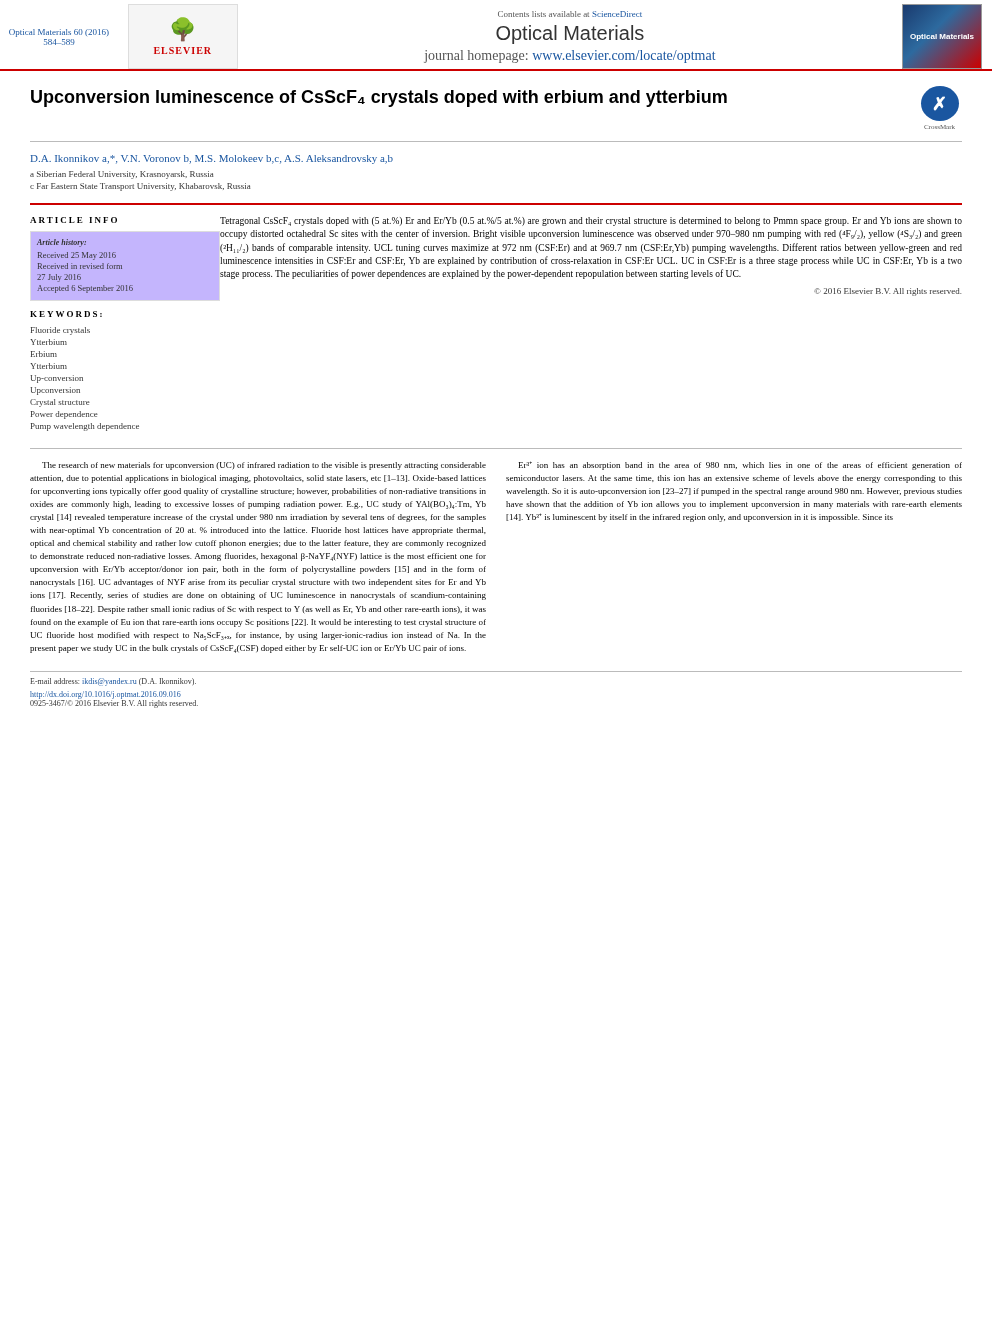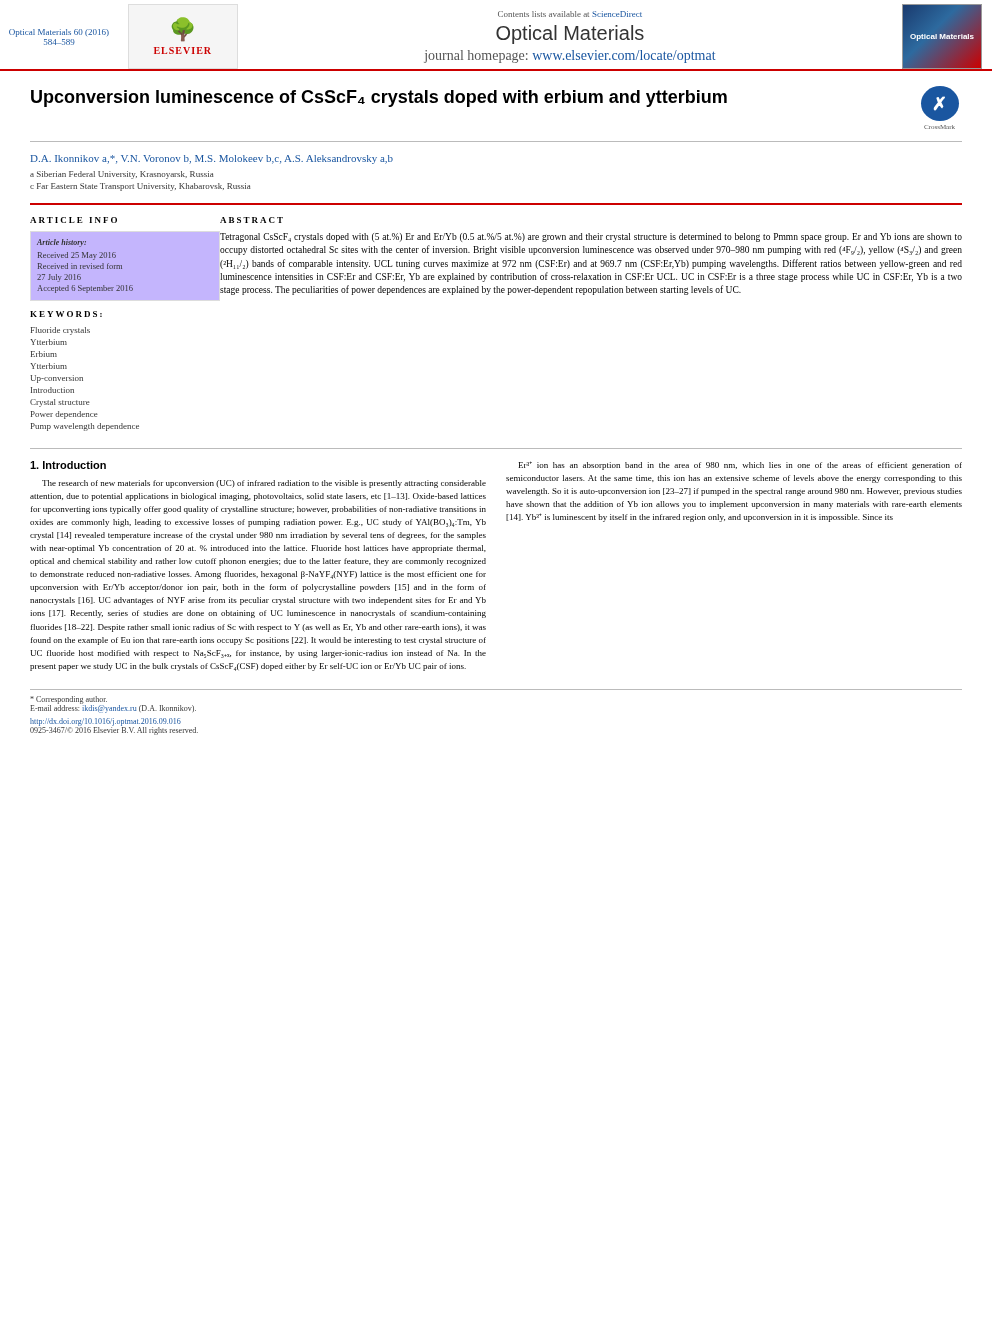--- a/index.html
+++ b/index.html
@@ -352,49 +352,47 @@
         <div class="article-info-item">27 July 2016</div>
         <div class="article-info-item">Accepted 6 September 2016</div>
       </div>
       <div class="keywords-section">
         <div class="section-header">Keywords:</div>
         <div class="keyword-item">Fluoride crystals</div>
         <div class="keyword-item">Ytterbium</div>
         <div class="keyword-item">Erbium</div>
         <div class="keyword-item">Ytterbium</div>
         <div class="keyword-item">Up-conversion</div>
-        <div class="keyword-item">Introduction</div>
+        <div class="keyword-item">Upconversion</div>
         <div class="keyword-item">Crystal structure</div>
         <div class="keyword-item">Power dependence</div>
         <div class="keyword-item">Pump wavelength dependence</div>
       </div>
     </div>
 
     <div class="right-col">
-      <div class="section-header">ABSTRACT</div>
       <div class="abstract-text">Tetragonal CsScF₄ crystals doped with (5 at.%) Er and Er/Yb (0.5 at.%/5 at.%) are grown and their crystal structure is determined to belong to Pmmn space group. Er and Yb ions are shown to occupy distorted octahedral Sc sites with the center of inversion. Bright visible upconversion luminescence was observed under 970–980 nm pumping with red (⁴F₉/₂), yellow (⁴S₃/₂) and green (²H₁₁/₂) bands of comparable intensity. UCL tuning curves maximize at 972 nm (CSF:Er) and at 969.7 nm (CSF:Er,Yb) pumping wavelengths. Different ratios between yellow-green and red luminescence intensities in CSF:Er and CSF:Er, Yb are explained by contribution of cross-relaxation in CSF:Er UCL. UC in CSF:Er is a three stage process while UC in CSF:Er, Yb is a two stage process. The peculiarities of power dependences are explained by the power-dependent repopulation between starting levels of UC.</div>
+      <div class="abstract-copyright">© 2016 Elsevier B.V. All rights reserved.</div>
     </div>
   </div>
 
   <div class="body-section">
     <div class="body-left">
-      <div class="section-title">1. Introduction</div>
       <div class="body-text">
         <span class="indent">The research of new materials for upconversion (UC) of infrared radiation to the visible is presently attracting considerable attention, due to potential applications in biological imaging, photovoltaics, solid state lasers, etc [1–13]. Oxide-based lattices for upconverting ions typically offer good quality of crystalline structure; however, probabilities of non-radiative transitions in oxides are commonly high, leading to excessive losses of pumping radiation power. E.g., UC study of YAl(BO₃)₄:Tm, Yb crystal [14] revealed temperature increase of the crystal under 980 nm irradiation by several tens of degrees, for the samples with near-optimal Yb concentration of 20 at. % introduced into the lattice. Fluoride host lattices have appropriate thermal, optical and chemical stability and rather low cutoff phonon energies; due to the latter feature, they are commonly recognized to demonstrate reduced non-radiative losses. Among fluorides, hexagonal β-NaYF₄(NYF) lattice is the most efficient one for upconversion with Er/Yb acceptor/donor ion pair, both in the form of polycrystalline powders [15] and in the form of nanocrystals [16]. UC advantages of NYF arise from its peculiar crystal structure with two independent sites for Er and Yb ions [17]. Recently, series of studies are done on obtaining of UC luminescence in nanocrystals of scandium-containing fluorides [18–22]. Despite rather small ionic radius of Sc with respect to Y (as well as Er, Yb and other rare-earth ions), it was found on the example of Eu ion that rare-earth ions occupy Sc positions [22]. It would be interesting to test crystal structure of UC fluoride host modified with respect to Na₅ScF₃₊ₓ, for instance, by using larger-ionic-radius ion instead of Na. In the present paper we study UC in the bulk crystals of CsScF₄(CSF) doped either by Er self-UC ion or Er/Yb UC pair of ions.</span>
       </div>
     </div>
     <div class="body-right">
       <div class="body-text">
         <span class="indent">Er³⁺ ion has an absorption band in the area of 980 nm, which lies in one of the areas of efficient generation of semiconductor lasers. At the same time, this ion has an extensive scheme of levels above the energy corresponding to this wavelength. So it is auto-upconversion ion [23–27] if pumped in the spectral range around 980 nm. However, previous studies have shown that the addition of Yb ion allows you to implement upconversion in many materials with rare-earth elements [14]. Yb³⁺ is luminescent by itself in the infrared region only, and upconversion in it is impossible. Since its</span>
       </div>
     </div>
   </div>
 
   <div class="footnote-section">
-    <div class="footnote-text">* Corresponding author.</div>
     <div class="footnote-text">
       <span>E-mail address:</span>
       <a class="footnote-link">ikdis@yandex.ru</a>
       <span>(D.A. Ikonnikov).</span>
     </div>
     <div class="footnote-text" style="margin-top:4px;">
       <a class="footnote-link">http://dx.doi.org/10.1016/j.optmat.2016.09.016</a>
     </div>
     <div class="footnote-text">0925-3467/© 2016 Elsevier B.V. All rights reserved.</div>
   </div>

